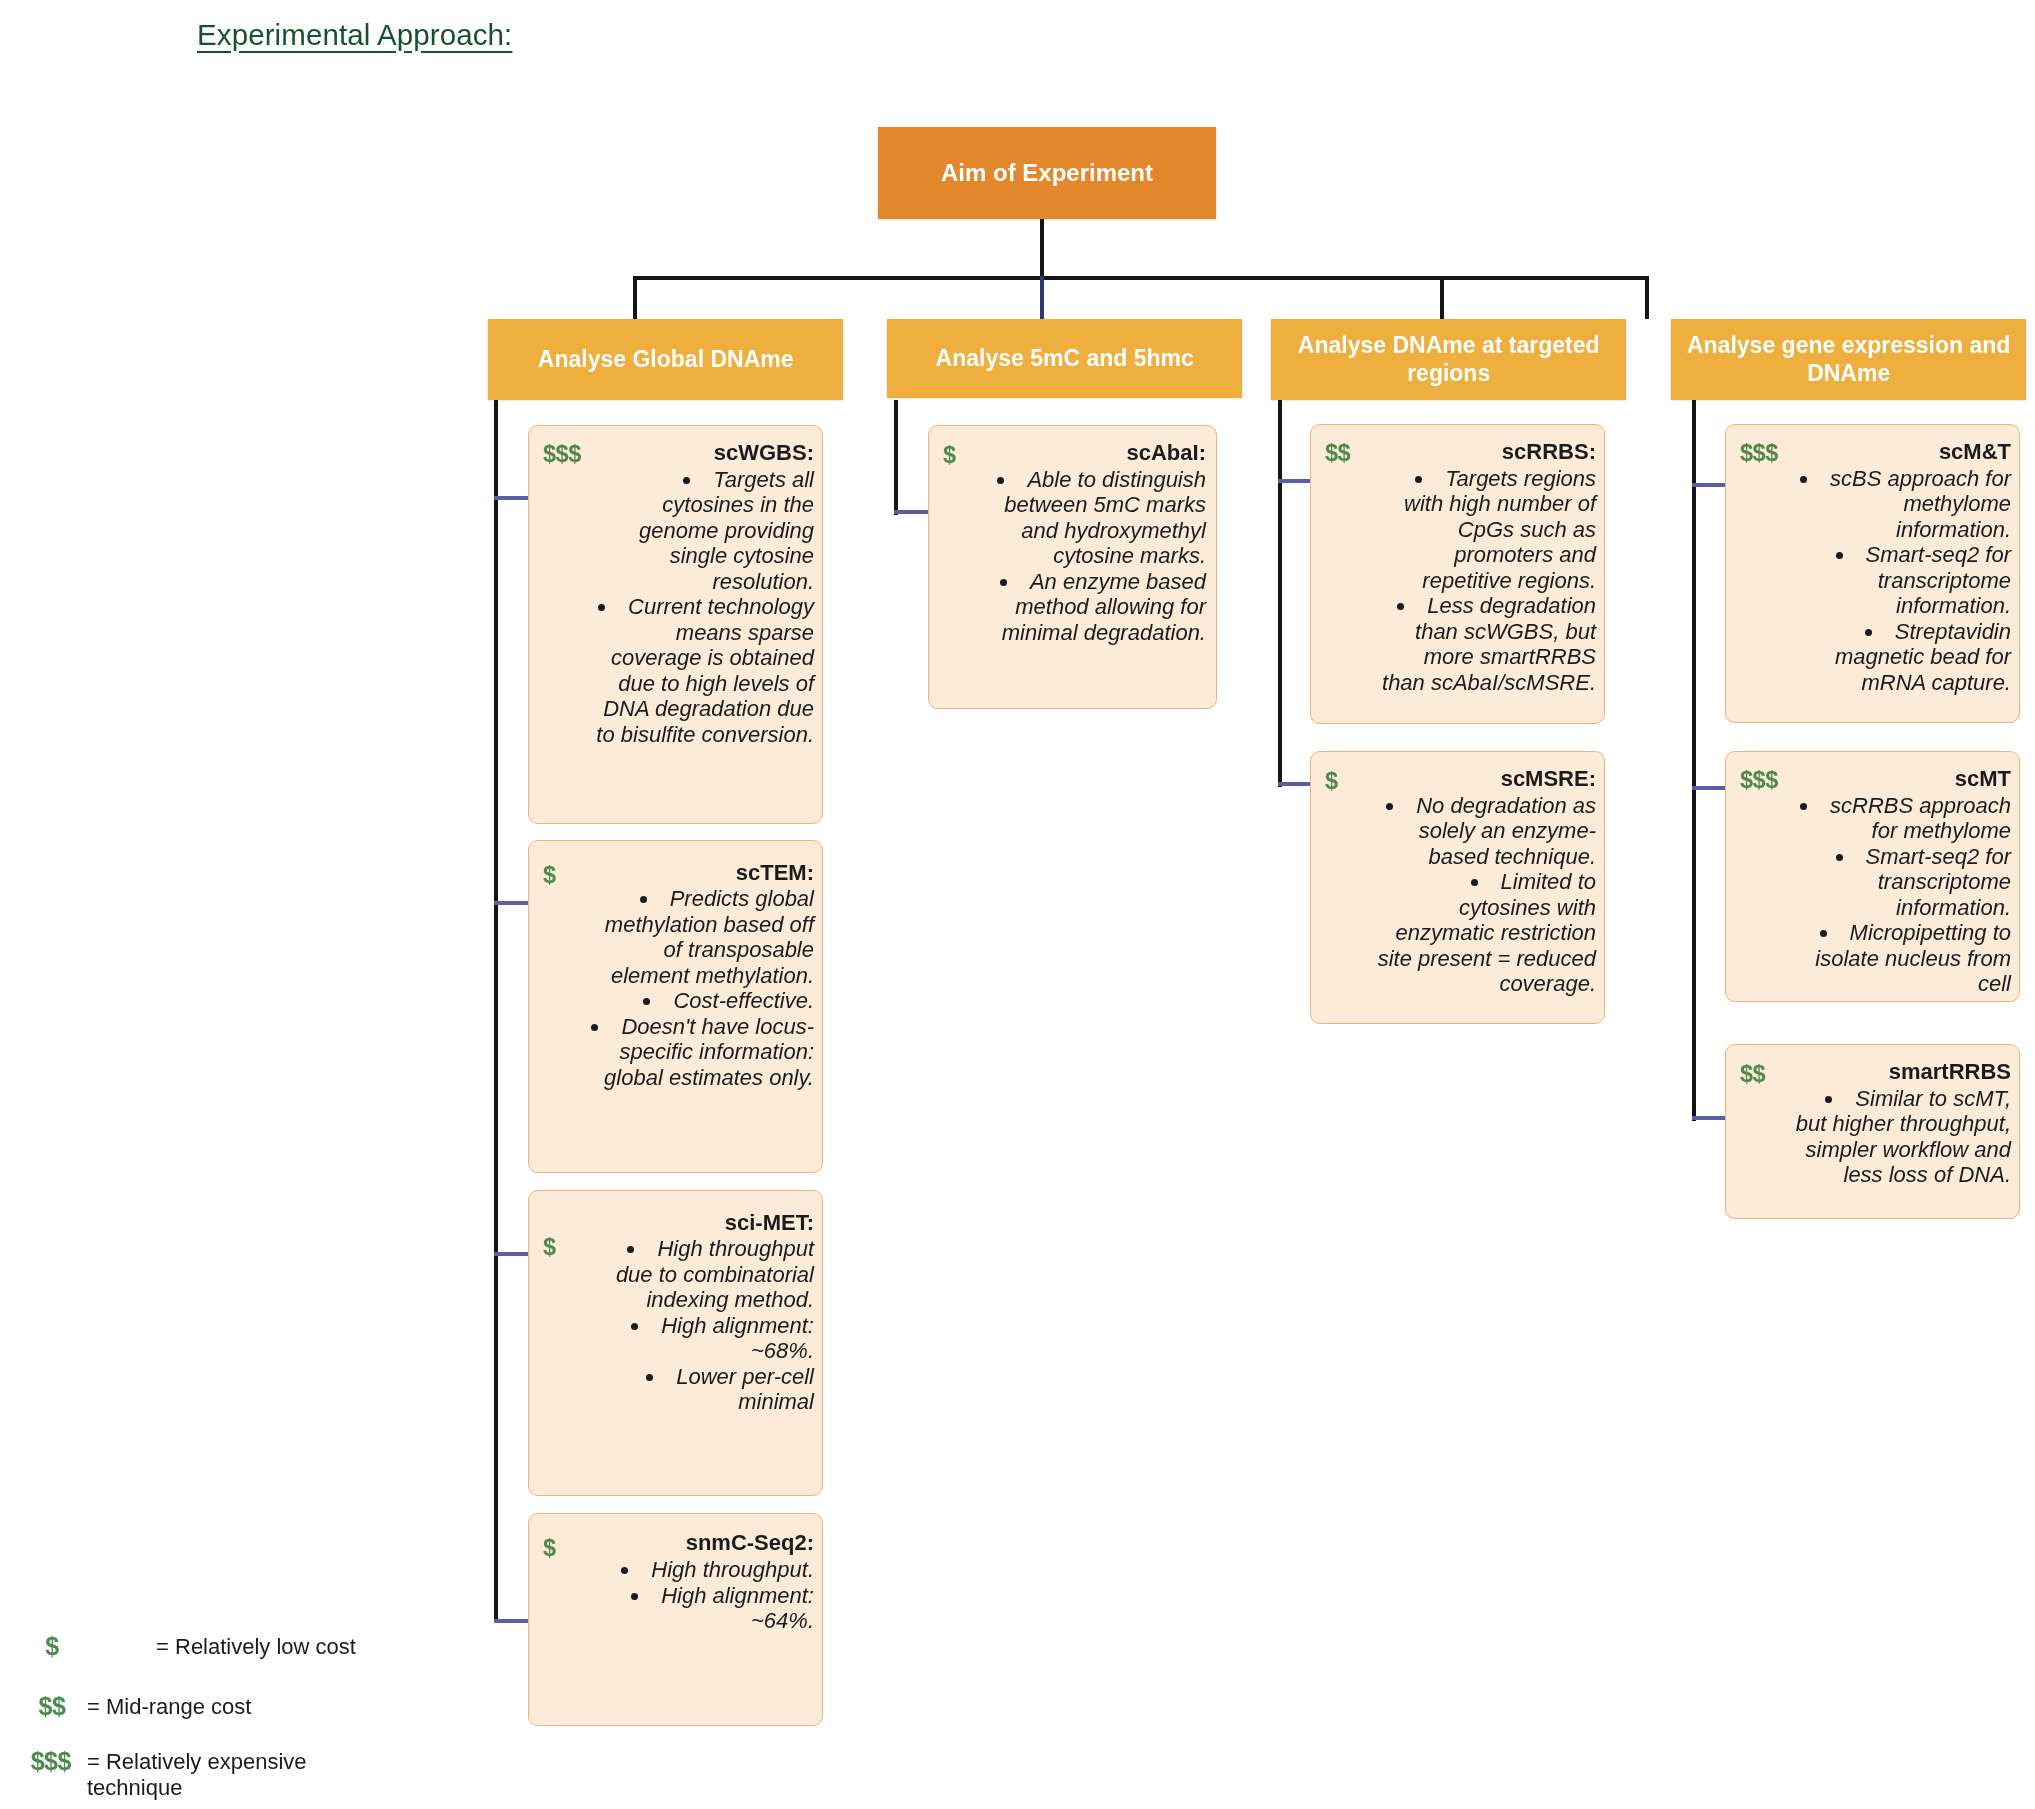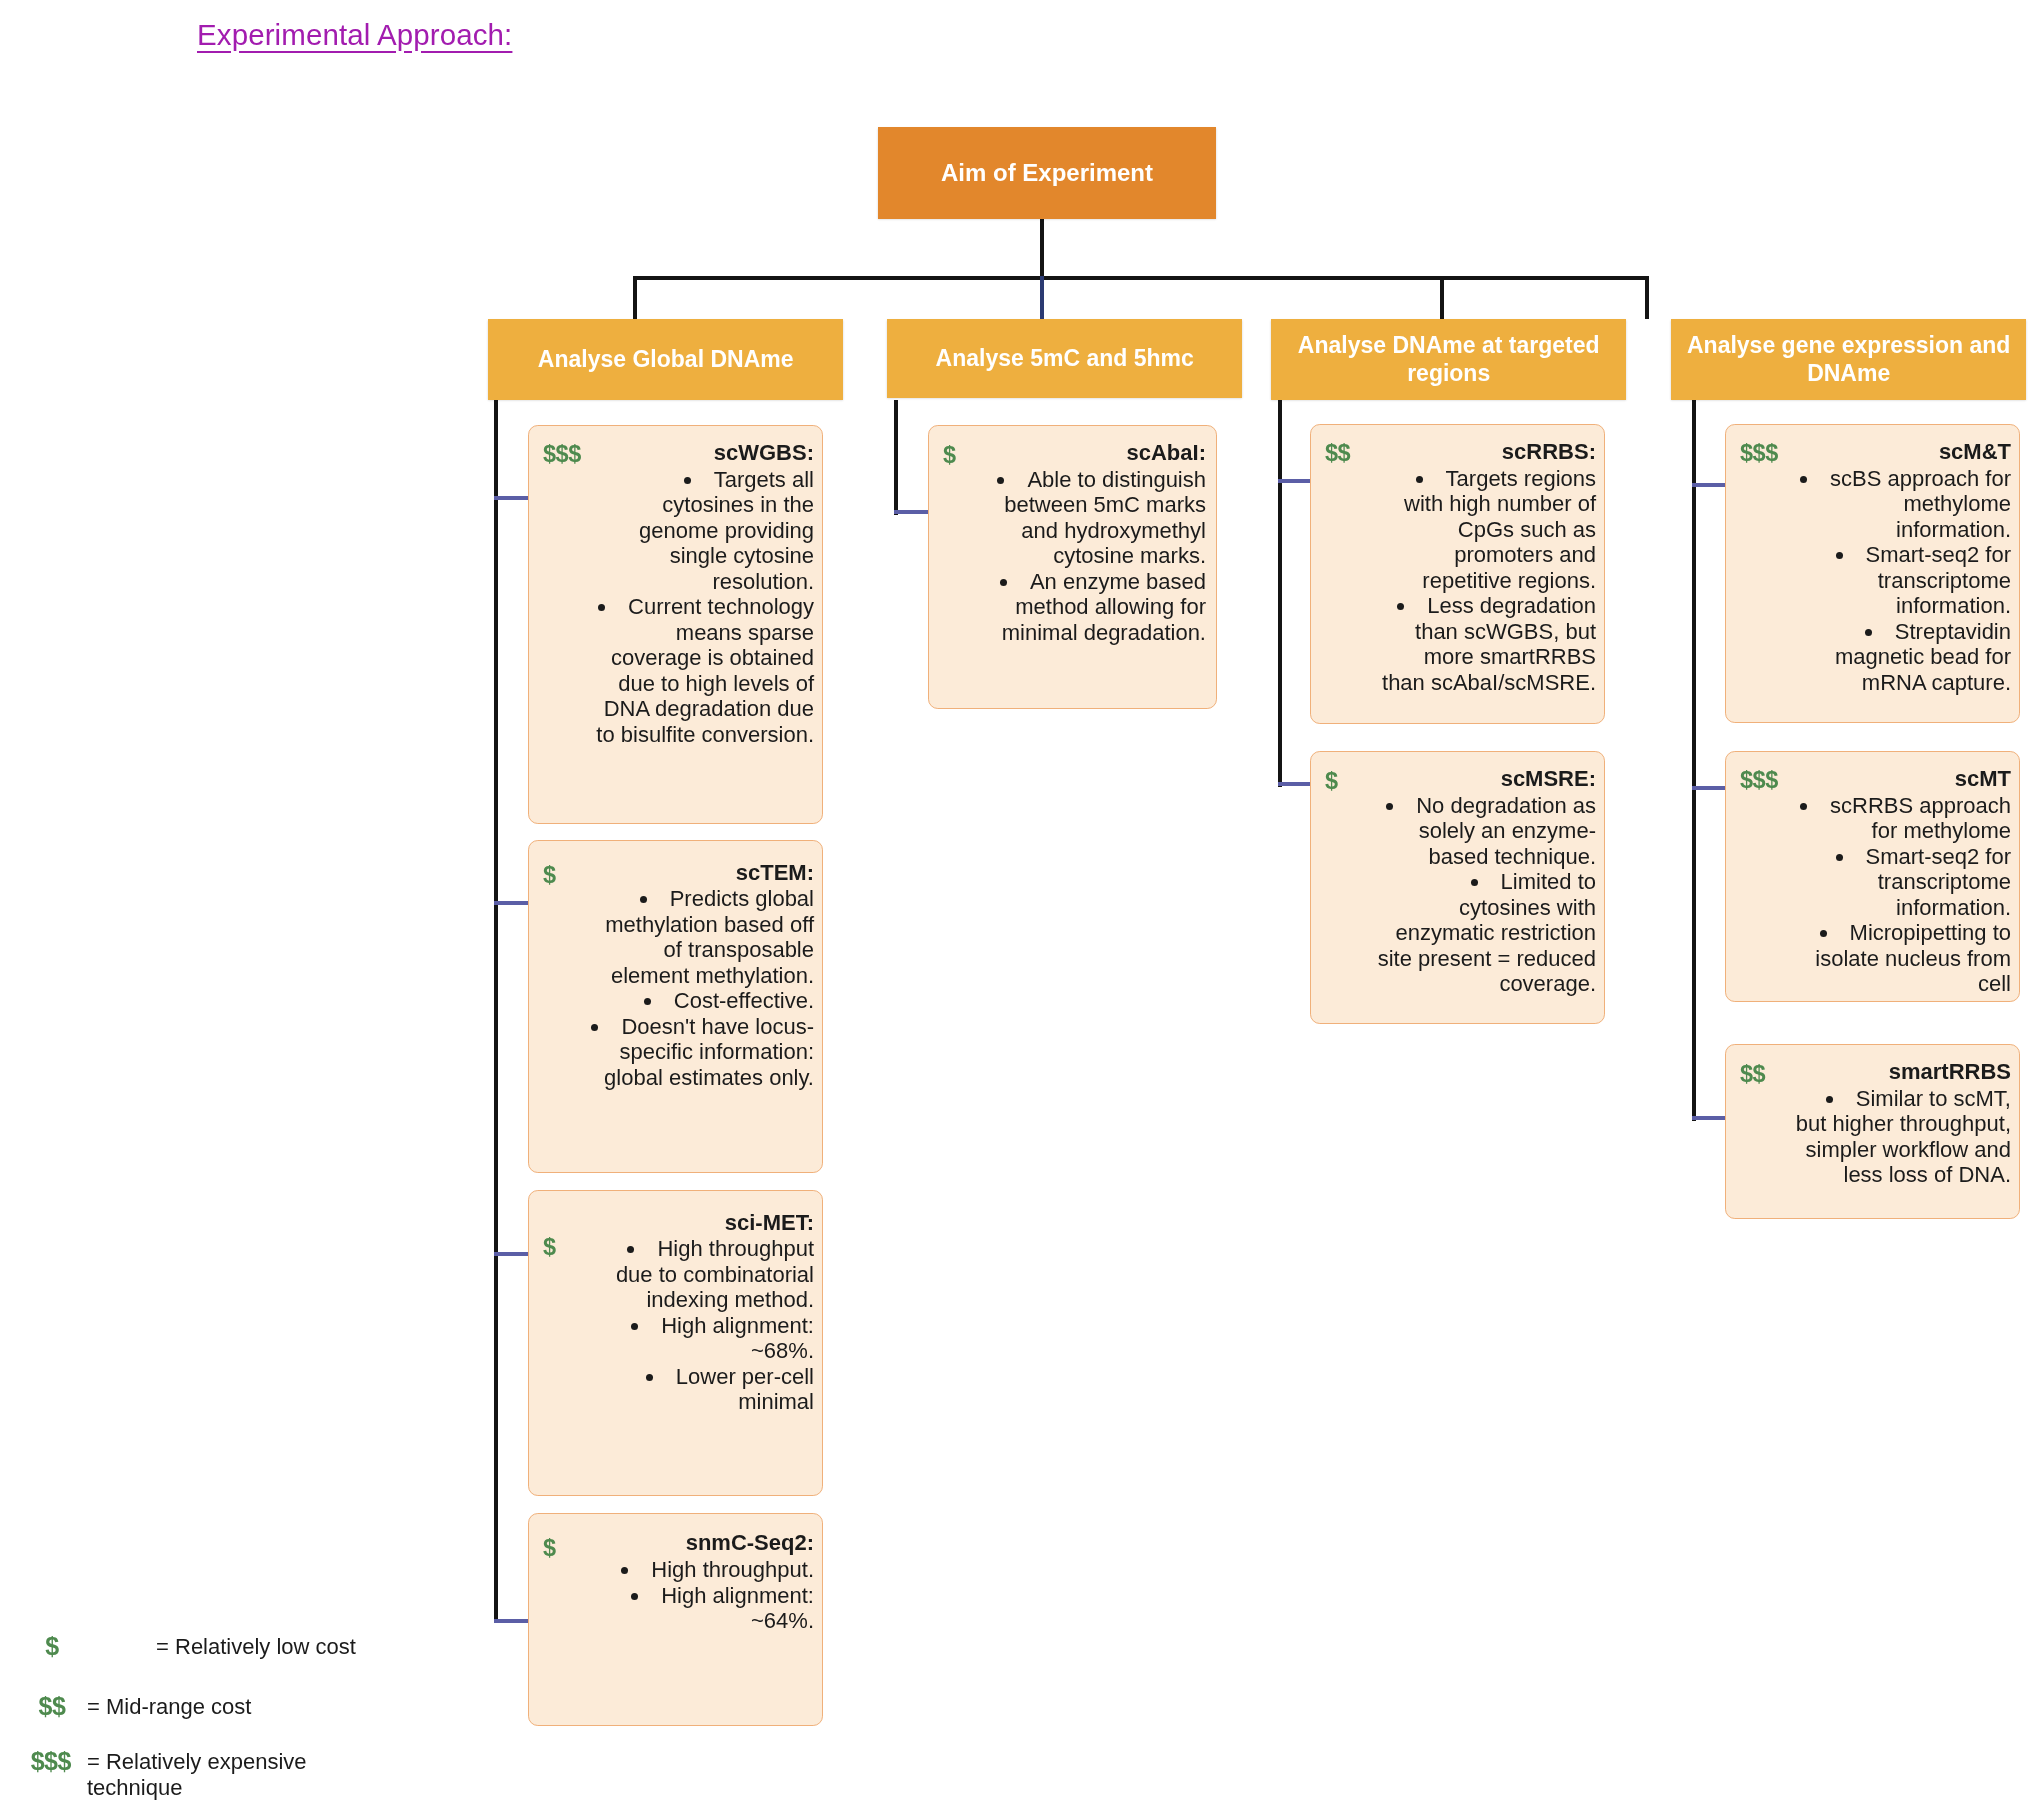--- a/index.html
+++ b/index.html
@@ -6,21 +6,21 @@
   body{
     font-family:"Liberation Sans","DejaVu Sans",sans-serif;
     width:2035px;height:1810px;position:relative;overflow:hidden;
     -webkit-font-smoothing:antialiased;
   }
   .canvas{position:absolute;left:0;top:0;width:2035px;height:1810px;}
 
   
   .page-title{
     position:absolute;left:197px;top:17.5px;
-    font-size:29.5px;color:#a21caf;
+    font-size:29.5px;color:#14532d;
     text-decoration:underline;text-underline-offset:5.5px;
     letter-spacing:0.1px;
   }
 
   
   .vline{position:absolute;background:#141414;width:3.8px;}
   .hline{position:absolute;background:#141414;height:3.8px;}
   .stub{position:absolute;background:#5b5ea6;height:4.4px;}
   .vstem{position:absolute;background:#2b3a72;width:3.8px;}
 
@@ -57,20 +57,21 @@
   .card .body .ttl{font-weight:bold;display:block;margin-bottom:1.1px;}
   .card .body ul{
     list-style:disc;margin:0;padding:0 0 0 0;
     display:block;
   }
   .card .body ul li{
     margin:0 0 0 0;
     display:list-item;
     list-style-position:inside;
     text-indent:0;
+    font-style:italic;
   }
 
   
   .legend-row{position:absolute;}
   .legend-sym{
     position:absolute;color:#4e8a4e;font-weight:bold;font-size:25px;
     letter-spacing:-0.5px;white-space:nowrap;text-align:center;
   }
   .legend-txt{
     position:absolute;font-size:22px;color:#1b1b1b;line-height:1.16;

